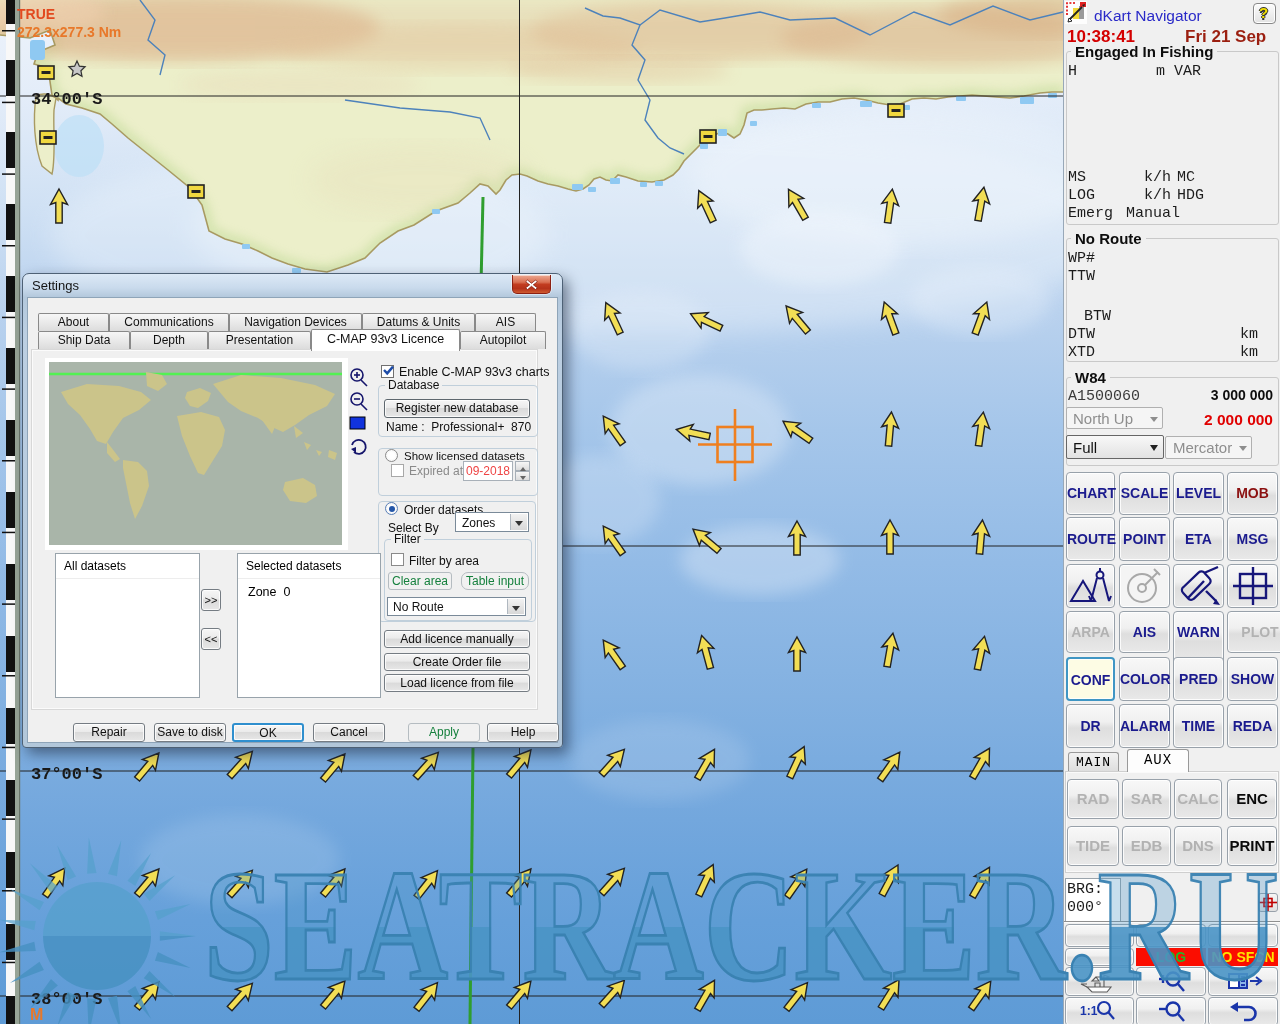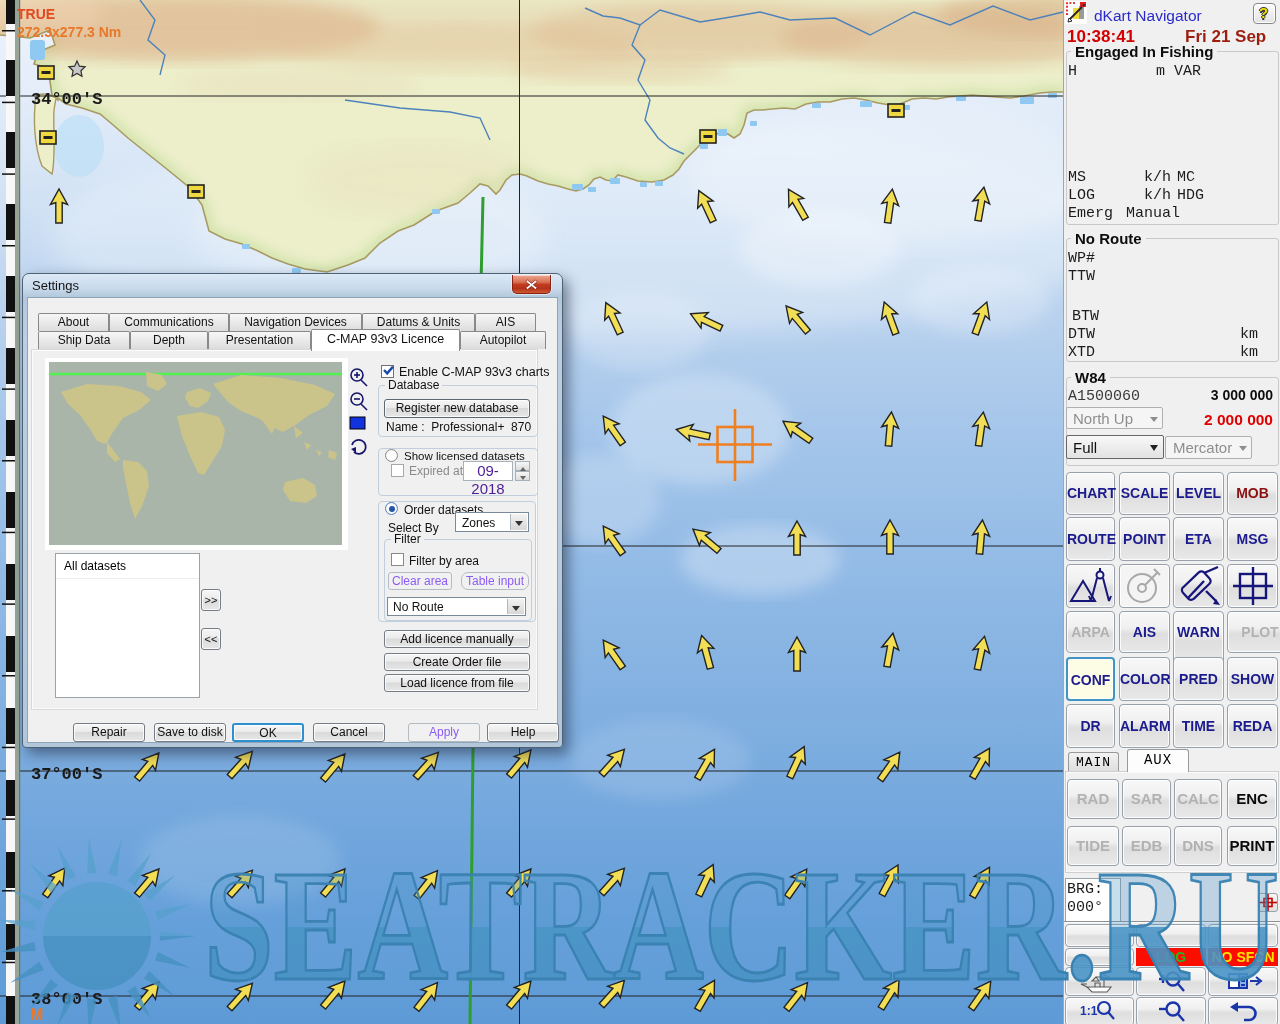--- a/index.html
+++ b/index.html
@@ -9,21 +9,21 @@
 #panel{position:absolute;left:1063px;top:0;width:217px;height:1024px;background:#f0f0f0;border-left:1px solid #98a8b8;box-sizing:border-box;}
 #wm{position:absolute;left:0;top:0;pointer-events:none;}
 .abs{position:absolute;}
 #dlg{border-radius:7px 7px 4px 4px;border:1px solid #4e6175;background:linear-gradient(180deg,#dce9f6 0,#c9daec 14px,#b3c8dc 23px,#bccfe2 60px,#b2c7da 100%);box-shadow:5px 6px 14px rgba(30,40,60,.55);box-sizing:border-box;}
 #dlgclient{position:absolute;left:4px;top:23px;width:531px;height:446px;background:#f0f0f0;border:1px solid #8ea4b8;box-sizing:border-box;}
 .tab{position:absolute;height:18px;background:linear-gradient(#f6f6f6,#ececec 40%,#dcdcdc);border:1px solid #898989;border-bottom:none;border-radius:2px 2px 0 0;font-size:12px;text-align:center;color:#111;box-sizing:border-box;line-height:17px;z-index:2;}
 .tabact{position:absolute;height:22px;background:#fff;border:1px solid #898989;border-bottom:none;border-radius:2px 2px 0 0;font-size:12.5px;text-align:center;color:#111;box-sizing:border-box;line-height:19px;z-index:4;}
 .gbox{position:absolute;border:1px solid #c0cfdb;border-radius:4px;box-sizing:border-box;}
 .glab{position:absolute;font-size:12px;color:#111;background:#f0f0f0;padding:0 3px;z-index:2;white-space:nowrap;}
 .wbtn{position:absolute;background:linear-gradient(#f6f6f6,#ebebeb 45%,#dadada 50%,#e7e7e7);border:1px solid #757c83;border-radius:3px;font-size:12px;text-align:center;color:#111;box-sizing:border-box;box-shadow:inset 0 0 0 1px rgba(255,255,255,.8);white-space:nowrap;}
-.wbtn.dis{color:#8b5cf6;border-color:#b5bcc1;background:#f1f1f1;box-shadow:none;}
+.wbtn.dis{color:#15803d;border-color:#b5bcc1;background:#f1f1f1;box-shadow:none;}
 .list{position:absolute;background:#fff;border:1px solid #98a3ab;box-sizing:border-box;margin-left:8px;}
 .txt{position:absolute;font-size:12px;color:#111;white-space:nowrap;}
 .cb{position:absolute;width:13px;height:13px;background:#fff;border:1px solid #8a8a8a;box-sizing:border-box;}
 .rad{position:absolute;width:13px;height:13px;border-radius:50%;background:radial-gradient(#fff 40%,#ececec);border:1px solid #8a8a8a;box-sizing:border-box;}
 .combo{position:absolute;background:#fff;border:1px solid #7a8a99;box-sizing:border-box;font-size:12px;color:#111;}
 .combo .ca{position:absolute;right:1px;top:1px;bottom:1px;width:16px;background:linear-gradient(#f2f2f2,#d8d8d8);border-left:1px solid #b0b8c0;}
 .combo .ca:after{content:"";position:absolute;left:4px;top:7px;border:4px solid transparent;border-top:5px solid #333;}
 .ptxt{position:absolute;font-family:"Liberation Mono",monospace;font-size:15px;color:#1c1c1c;white-space:nowrap;}
 .pgbox{position:absolute;border:1px solid #c9c9c9;border-radius:3px;box-sizing:border-box;}
 .pglab{position:absolute;font-weight:bold;font-size:15px;color:#0d0d0d;background:#f0f0f0;padding:0 4px;white-space:nowrap;z-index:2;}
@@ -330,21 +330,21 @@
  <div class="txt" style="left:376px;top:91px;font-size:12.5px;">Enable C-MAP 93v3 charts</div>
  <div class="gbox" style="left:355px;top:111px;width:160px;height:52px;"></div>
  <div class="glab" style="left:362px;top:104px;">Database</div>
  <div class="wbtn" style="left:361px;top:125px;width:146px;height:19px;line-height:17px;border-color:#5e676e;">Register new database</div>
  <div class="txt" style="left:363px;top:146px;">Name :&nbsp; Professional+&nbsp; 870</div>
  <div class="gbox" style="left:355px;top:174px;width:160px;height:48px;"></div>
  <div class="rad" style="left:362px;top:175px;"></div>
  <div class="txt" style="left:381px;top:176px;font-size:11.5px;">Show licensed datasets</div>
  <div class="cb" style="left:368px;top:190px;border-color:#a8a8a8;"></div>
  <div class="txt" style="left:386px;top:190px;color:#8a8a8a;">Expired at</div>
- <div class="abs" style="left:440px;top:187px;width:50px;height:20px;background:#fff;border:1px solid #a8b0b8;box-sizing:border-box;font-size:15px;color:#4c1d95;line-height:18px;text-align:center;">09-2018</div>
+ <div class="abs" style="left:440px;top:187px;width:50px;height:20px;background:#fff;border:1px solid #a8b0b8;box-sizing:border-box;font-size:12px;color:#ef4444;line-height:18px;text-align:center;">09-2018</div>
  <div class="abs" style="left:492px;top:187px;width:15px;height:10px;background:linear-gradient(#f6f6f6,#dcdcdc);border:1px solid #a8b0b8;box-sizing:border-box;">
         <span style="position:absolute;left:3.5px;top:2px;border:3.5px solid transparent;border-bottom:4.5px solid #666;"></span>
       </div>
  <div class="abs" style="left:492px;top:197px;width:15px;height:10px;background:linear-gradient(#f6f6f6,#dcdcdc);border:1px solid #a8b0b8;box-sizing:border-box;">
         <span style="position:absolute;left:3.5px;top:3.5px;border:3.5px solid transparent;border-top:4.5px solid #666;"></span>
       </div>
  <div class="gbox" style="left:355px;top:227px;width:158px;height:121px;"></div>
  <div class="rad" style="left:362px;top:228px;border-color:#5a80b8;"></div>
  <div class="abs" style="left:365.5px;top:231.5px;width:6px;height:6px;border-radius:50%;background:#2456a8;z-index:2;"></div>
  <div class="txt" style="left:381px;top:229px;">Order datasets</div>
@@ -363,20 +363,26 @@
         <span style="position:absolute;left:5px;top:2px;">No Route</span>
         <span class="ca"></span>
       </div>
  <div class="wbtn" style="left:361px;top:356px;width:146px;height:18px;line-height:16px;">Add licence manually</div>
  <div class="wbtn" style="left:361px;top:379px;width:146px;height:18px;line-height:16px;">Create Order file</div>
  <div class="wbtn" style="left:361px;top:400px;width:146px;height:18px;line-height:16px;">Load licence from file</div>
  <div class="list" style="left:24px;top:279px;width:145px;height:145px;z-index:4;">
   <div style="position:absolute;left:0;top:0;right:0;height:24px;border-bottom:1px solid #ededed;">
           <span style="position:absolute;left:8px;top:5px;font-size:12px;">All datasets</span>
         </div>
+ </div>
+ <div class="list" style="left:206px;top:279px;width:144px;height:145px;z-index:4;">
+  <div style="position:absolute;left:0;top:0;right:0;height:24px;border-bottom:1px solid #ededed;">
+          <span style="position:absolute;left:8px;top:5px;font-size:12px;">Selected datasets</span>
+        </div>
+  <span style="position:absolute;left:10px;top:31px;font-size:12.5px;">Zone&nbsp; 0</span>
  </div>
  <div class="wbtn" style="left:178px;top:315px;width:20px;height:22px;line-height:20px;font-size:11px;z-index:4;">&gt;&gt;</div>
  <div class="wbtn" style="left:178px;top:354px;width:20px;height:22px;line-height:20px;font-size:11px;z-index:4;">&lt;&lt;</div>
  <div class="wbtn" style="left:50px;top:449px;width:72px;height:19px;line-height:17px;">Repair</div>
  <div class="wbtn" style="left:131px;top:449px;width:72px;height:19px;line-height:17px;">Save to disk</div>
  <div class="wbtn" style="left:209px;top:449px;width:72px;height:19px;line-height:17px;border:2px solid #2f8fce;">OK</div>
  <div class="wbtn" style="left:290px;top:449px;width:72px;height:19px;line-height:17px;">Cancel</div>
  <div class="wbtn dis" style="left:385px;top:449px;width:72px;height:19px;line-height:17px;">Apply</div>
  <div class="wbtn" style="left:464px;top:449px;width:72px;height:19px;line-height:17px;">Help</div>
 </div>
@@ -407,21 +413,21 @@
  <div class="ptxt" style="left:113px;top:169px;">MC</div>
  <div class="ptxt" style="left:4px;top:187px;">LOG</div>
  <div class="ptxt" style="left:80px;top:187px;">k/h</div>
  <div class="ptxt" style="left:113px;top:187px;">HDG</div>
  <div class="ptxt" style="left:4px;top:205px;">Emerg</div>
  <div class="ptxt" style="left:62px;top:205px;">Manual</div>
  <div class="pgbox" style="left:2px;top:238px;width:213px;height:124px;"></div>
  <div class="pglab" style="left:7px;top:230px;">No Route</div>
  <div class="ptxt" style="left:4px;top:250px;">WP#</div>
  <div class="ptxt" style="left:4px;top:268px;">TTW</div>
- <div class="ptxt" style="left:8px;top:308px;">BTW</div>
+ <div class="ptxt" style="left:20px;top:308px;">BTW</div>
  <div class="ptxt" style="left:4px;top:326px;">DTW</div>
  <div class="ptxt" style="left:176px;top:326px;">km</div>
  <div class="ptxt" style="left:4px;top:344px;">XTD</div>
  <div class="ptxt" style="left:176px;top:344px;">km</div>
  <div class="pgbox" style="left:2px;top:377px;width:213px;height:89px;"></div>
  <div class="pglab" style="left:7px;top:369px;">W84</div>
  <div class="ptxt" style="left:4px;top:388px;color:#3a3a3a;">A1500060</div>
  <div class="abs" style="left:130px;top:387px;width:79px;font-size:14px;font-weight:bold;color:#0d0d0d;text-align:right;">3 000 000</div>
  <div class="pcom" style="left:2px;top:407px;width:97px;height:22px;">
         <span style="position:absolute;left:6px;top:2px;">North Up</span>

